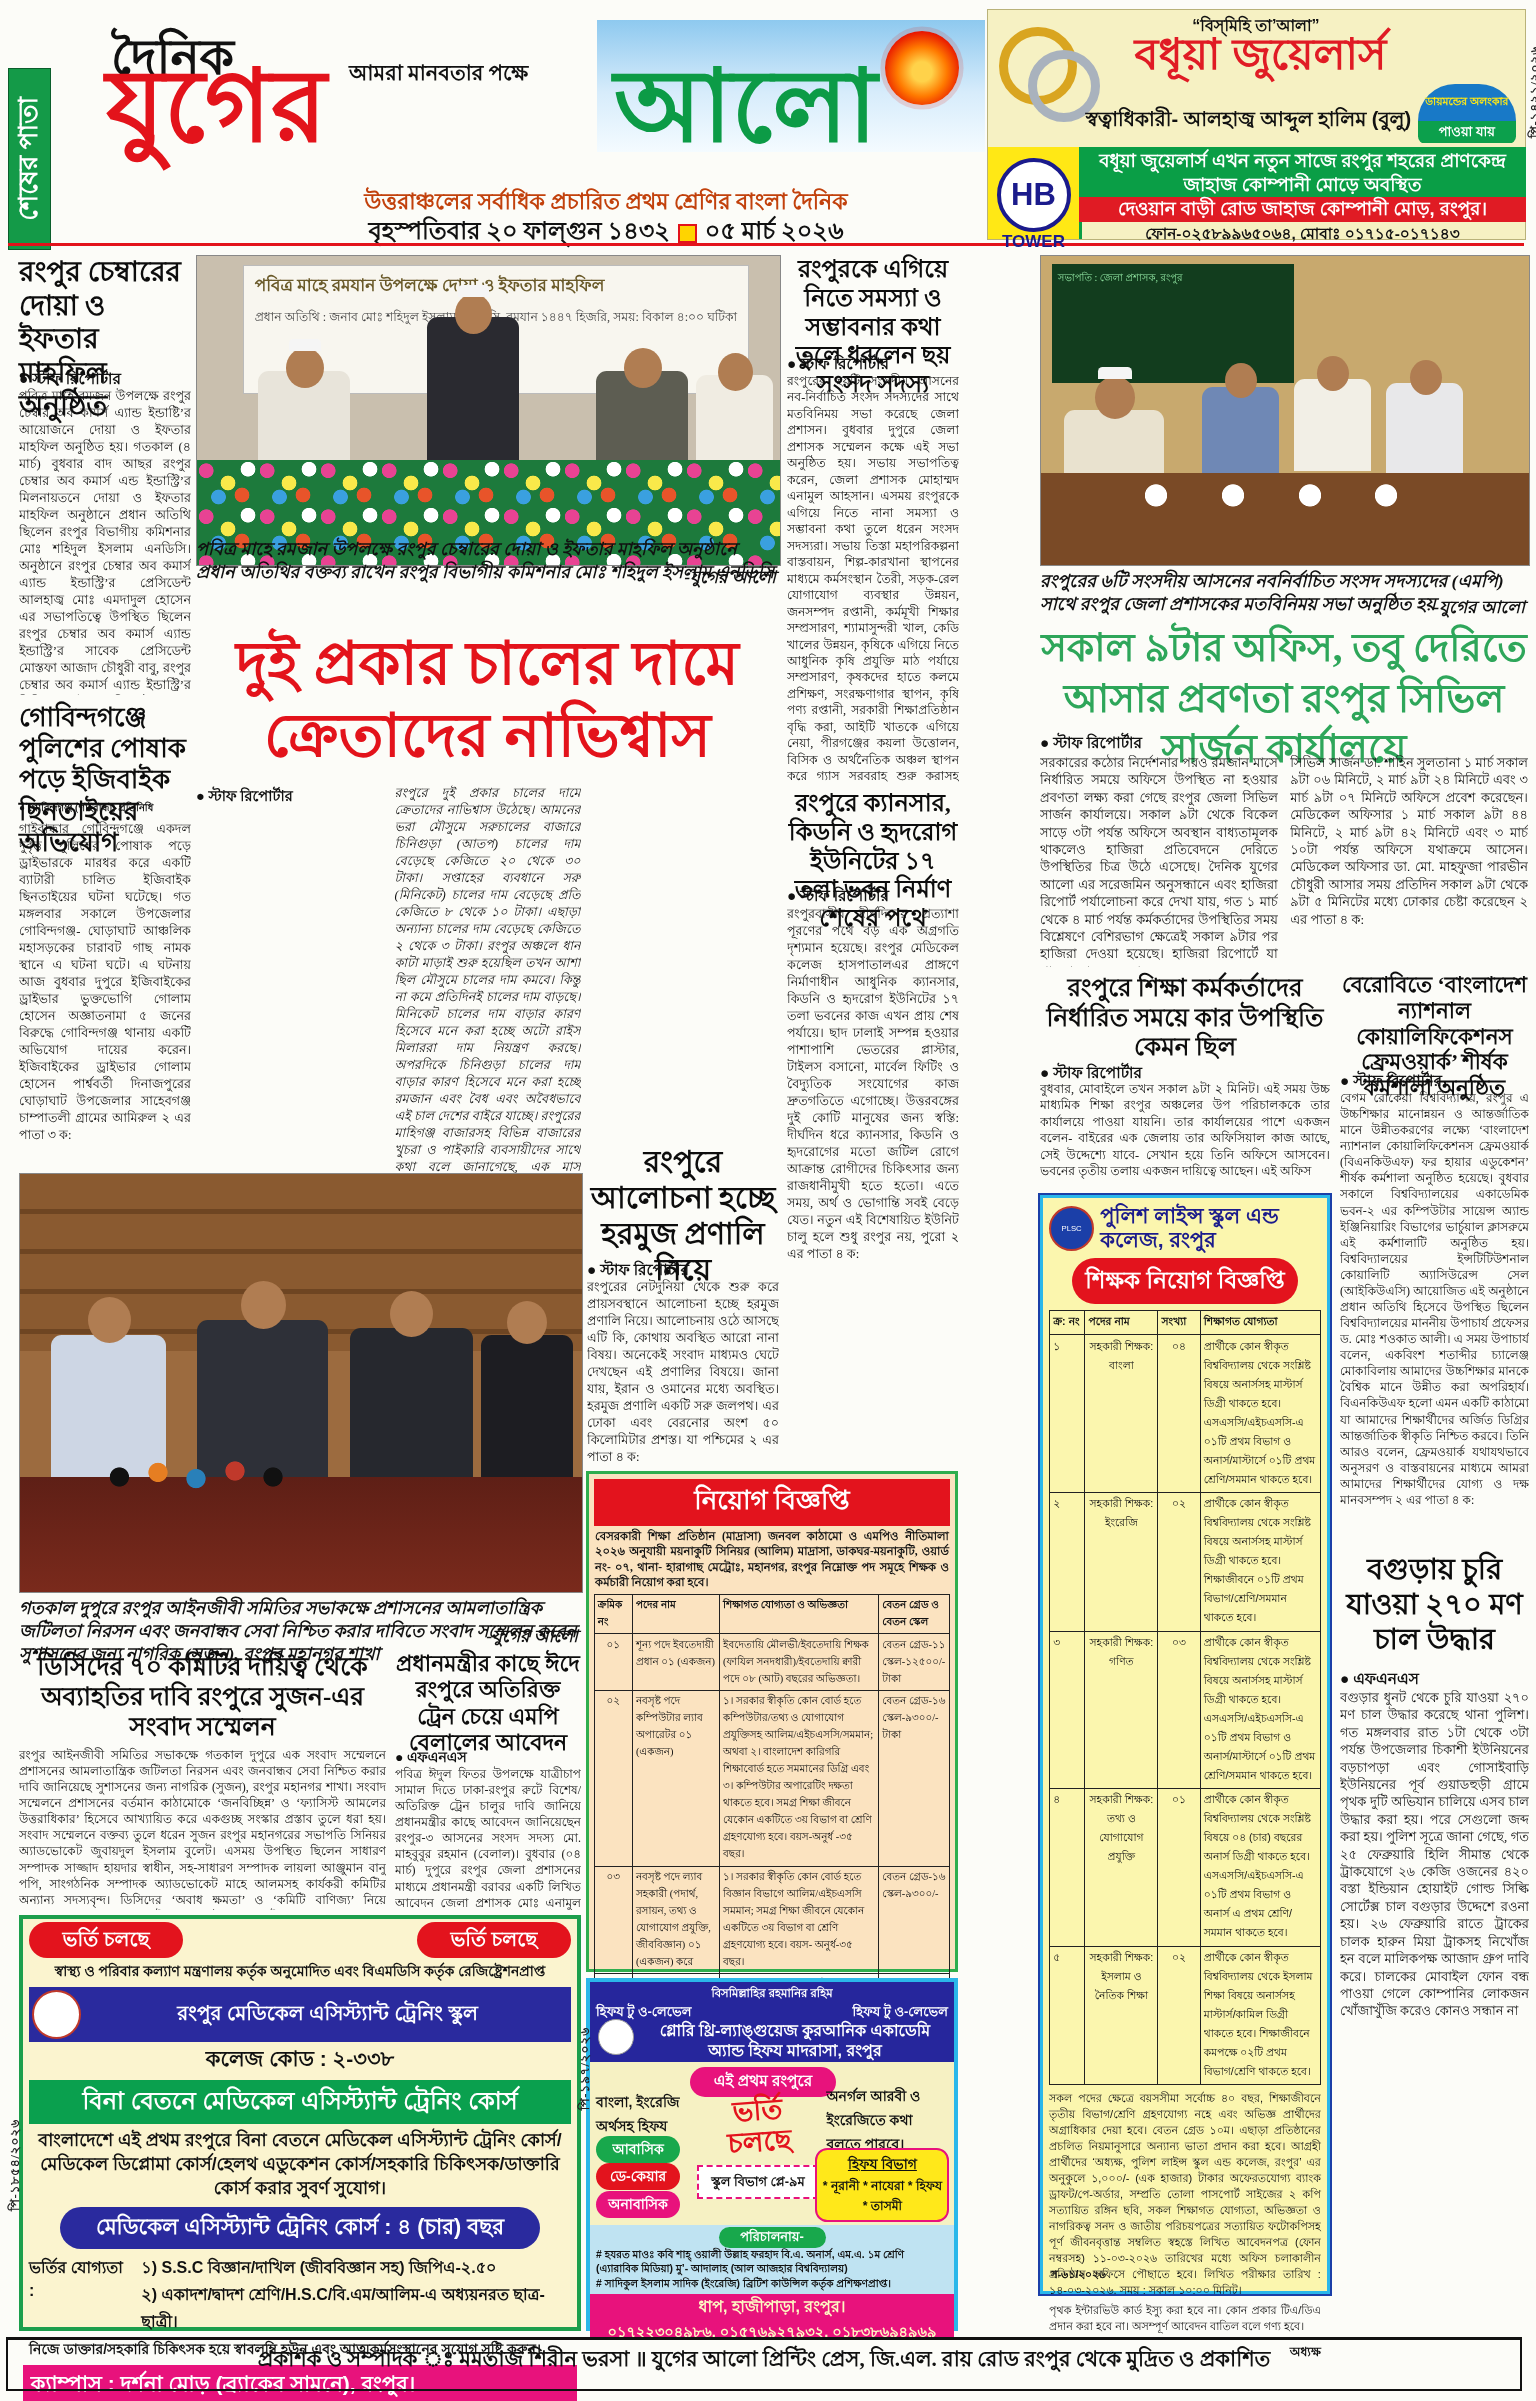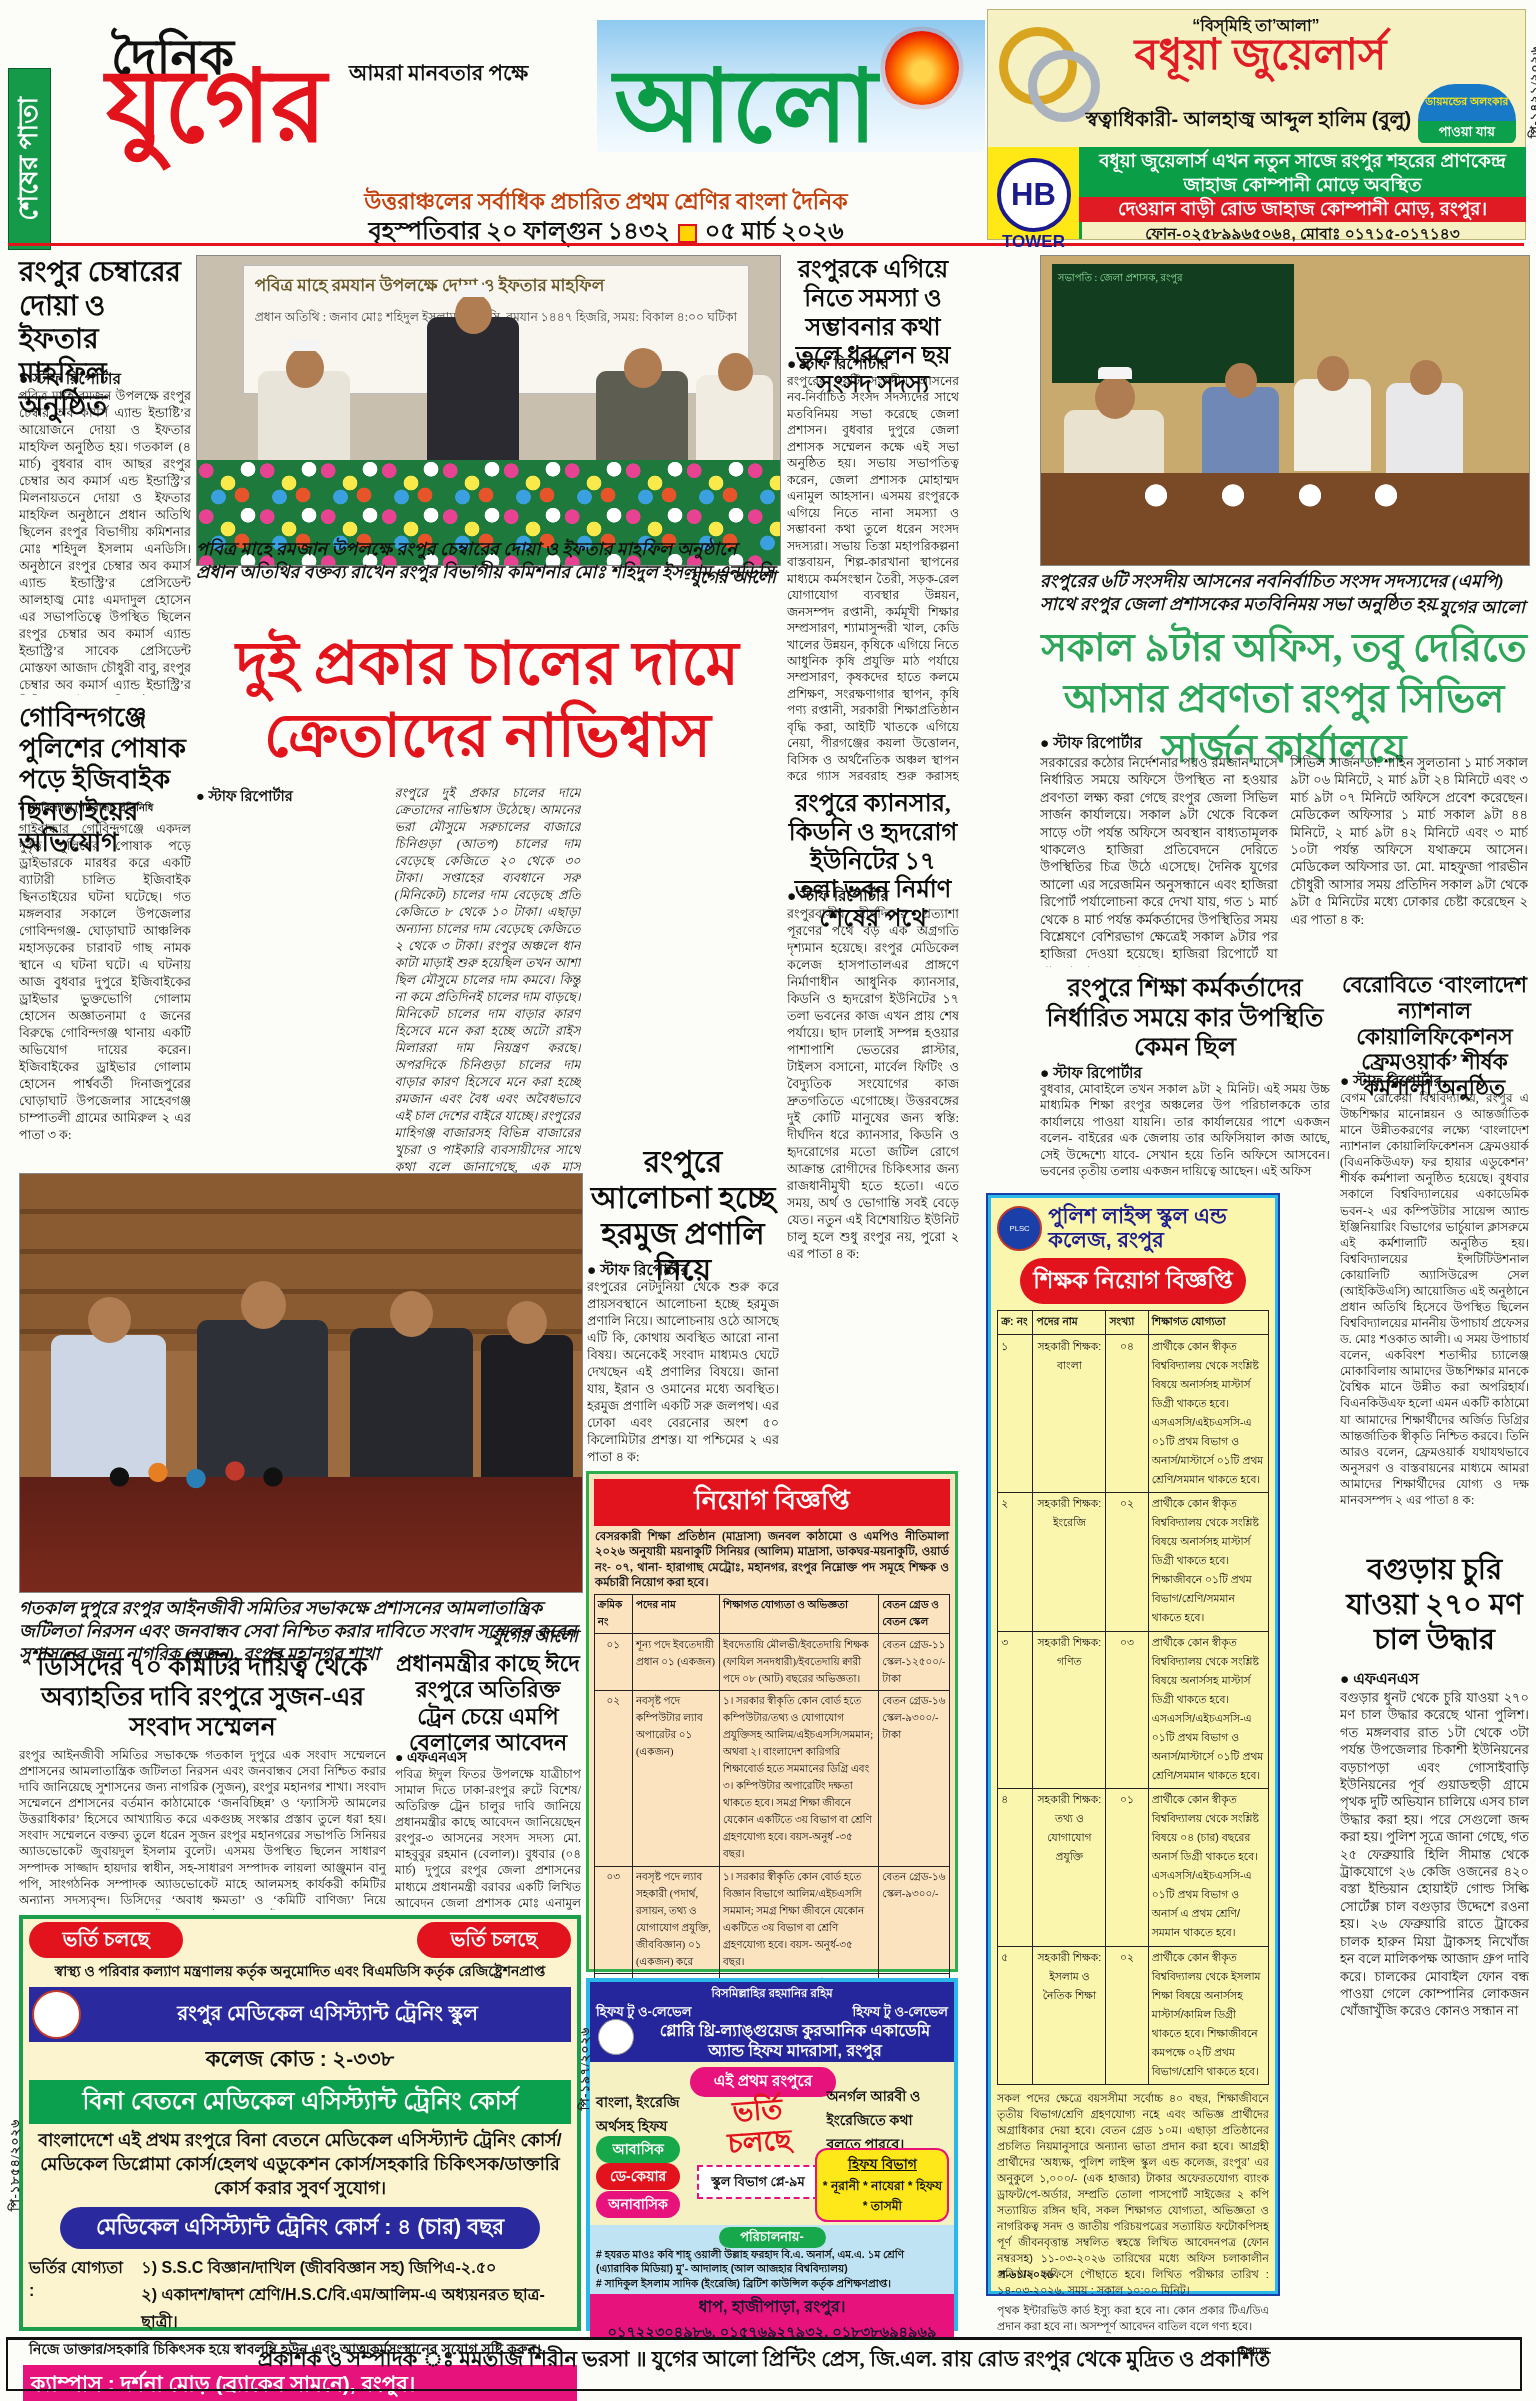--- a/index.html
+++ b/index.html
@@ -205,21 +205,21 @@
   <div class="abs byline" style="left:1040px;top:731px;">● স্টাফ রিপোর্টার</div>
   <div class="abs" style="left:1040px;top:754px;width:488px;height:213px;display:flex;gap:12.3px;">
     <div class="body-txt" style="width:238px;font-size:13px;">সরকারের কঠোর নির্দেশনার পরও রমজান মাসে নির্ধারিত সময়ে অফিসে উপস্থিত না হওয়ার প্রবণতা লক্ষ্য করা গেছে রংপুর জেলা সিভিল সার্জন কার্যালয়ে। সকাল ৯টা থেকে বিকেল সাড়ে ৩টা পর্যন্ত অফিসে অবস্থান বাধ্যতামূলক থাকলেও হাজিরা প্রতিবেদনে দেরিতে উপস্থিতির চিত্র উঠে এসেছে। দৈনিক যুগের আলো এর সরেজমিন অনুসন্ধানে এবং হাজিরা রিপোর্ট পর্যালোচনা করে দেখা যায়, গত ১ মার্চ থেকে ৪ মার্চ পর্যন্ত কর্মকর্তাদের উপস্থিতির সময় বিশ্লেষণে বেশিরভাগ ক্ষেত্রেই সকাল ৯টার পর হাজিরা দেওয়া হয়েছে। হাজিরা রিপোর্টে যা পাওয়া গেছে: জেলা</div>
     <div class="body-txt" style="width:238px;font-size:13px;">সিভিল সার্জন ডা. শাহিন সুলতানা ১ মার্চ সকাল ৯টা ০৬ মিনিটে, ২ মার্চ ৯টা ২৪ মিনিটে এবং ৩ মার্চ ৯টা ০৭ মিনিটে অফিসে প্রবেশ করেছেন। মেডিকেল অফিসার ১ মার্চ সকাল ৯টা ৪৪ মিনিটে, ২ মার্চ ৯টা ৪২ মিনিটে এবং ৩ মার্চ ১০টা পর্যন্ত অফিসে যথাক্রমে আসেন। মেডিকেল অফিসার ডা. মো. মাহফুজা পারভীন চৌধুরী আসার সময় প্রতিদিন সকাল ৯টা থেকে ৯টা ৫ মিনিটের মধ্যে ঢোকার চেষ্টা করেছেন ২ এর পাতা ৪ ক:</div>
   </div>
 
   <div class="abs hl" style="left:1040px;top:973px;width:290px;font-size:24.6px;text-align:center;">রংপুরে শিক্ষা কর্মকর্তাদের নির্ধারিত সময়ে কার উপস্থিতি কেমন ছিল</div>
   <div class="abs byline" style="left:1040px;top:1061px;">● স্টাফ রিপোর্টার</div>
   <div class="abs body-txt" style="left:1040px;top:1081px;width:290px;height:109px;font-size:12.3px;">বুধবার, মোবাইলে তখন সকাল ৯টা ২ মিনিট। এই সময় উচ্চ মাধ্যমিক শিক্ষা রংপুর অঞ্চলের উপ পরিচালককে তার কার্যালয়ে পাওয়া যায়নি। তার কার্যালয়ের পাশে একজন বলেন- বাইরের এক জেলায় তার অফিসিয়াল কাজ আছে, সেই উদ্দেশ্যে যাবে- সেখান হয়ে তিনি অফিসে আসবেন। ভবনের তৃতীয় তলায় একজন দায়িত্বে আছেন। এই অফিস</div>
 
-  <div class="abs police" style="left:988px;top:1195px;width:290px;height:1099px;padding:6.1px;box-sizing:border-box;">
+  <div class="abs police" style="left:1040px;top:1195px;width:290px;height:1099px;padding:6.1px;box-sizing:border-box;">
     <div style="display:flex;align-items:center;gap:6.1px;">
       <div style="width:41px;height:41px;border-radius:50%;background:#1b3fa8;border:2.3px solid #c0392b;flex:0 0 auto;display:flex;align-items:center;justify-content:center;color:#fff;font-size:7.7px;">PLSC</div>
       <div style="font-size:21px;font-weight:900;color:#1b1b8c;line-height:1.15;">পুলিশ লাইন্স স্কুল এন্ড কলেজ, রংপুর</div>
     </div>
     <div class="pill" style="background:#e3131d;margin:6.1px 23px;font-size:23px;padding:3.1px 0;">শিক্ষক নিয়োগ বিজ্ঞপ্তি</div>
     <table style="width:100%;">
       <thead>
         <tr>
           <th style="width:28px;">ক্র: নং</th>
           <th style="width:66px;">পদের নাম</th>
@@ -343,21 +343,21 @@
       <div style="position:absolute;right:4.6px;top:86px;width:127px;background:#ffe81a;border:2.3px solid #e8127c;border-radius:12.3px;text-align:center;padding:3.1px 1.5px;">
         <div style="font-size:14px;font-weight:900;text-decoration:underline;">হিফয বিভাগ</div>
         <div style="font-size:12.3px;font-weight:bold;">* নূরানী * নাযেরা * হিফয * তাসমী</div>
       </div>
     </div>
     <div style="background:#bfe3f2;padding:1.5px 6.1px;height:66px;">
       <div class="pill" style="background:#18a84c;width:107px;margin:0 auto;font-size:13px;">পরিচালনায়-</div>
       <div style="font-size:10.4px;font-weight:bold;line-height:1.35;"># হযরত মাওঃ কবি শাহ্ ওয়ালী উল্লাহ ফরহাদ বি.এ. অনার্স, এম.এ. ১ম শ্রেণি (এ্যারাবিক মিডিয়া) মু’- আদালাহ (আল আজহার বিশ্ববিদ্যালয়)</div>
       <div style="font-size:10.4px;font-weight:bold;"># সাদিকুল ইসলাম সাদিক (ইংরেজি) ব্রিটিশ কাউন্সিল কর্তৃক প্রশিক্ষণপ্রাপ্ত।</div>
     </div>
-    <div style="background:#e8127c;color:#0f172a;text-align:center;height:45px;">
+    <div style="background:#e8127c;color:#fef9c3;text-align:center;height:45px;">
       <div style="font-size:16px;font-weight:900;">ধাপ, হাজীপাড়া, রংপুর।</div>
       <div style="font-size:14.6px;font-weight:bold;">০১৭২২৩০৪৯৮৬, ০১৫৭৬৯২৭৯৩২, ০১৮৩৮৬৯৪৯৬৯</div>
     </div>
   </div>
 
   <div class="abs medical" style="left:19px;top:1915px;width:562px;height:416px;box-sizing:border-box;padding:3.1px 6.1px;">
     <div style="display:flex;justify-content:space-between;">
       <div class="pill" style="background:#e3131d;width:154px;font-size:20px;padding:1.5px 0;">ভর্তি চলছে</div>
       <div class="pill" style="background:#e3131d;width:154px;font-size:20px;padding:1.5px 0;">ভর্তি চলছে</div>
     </div>

